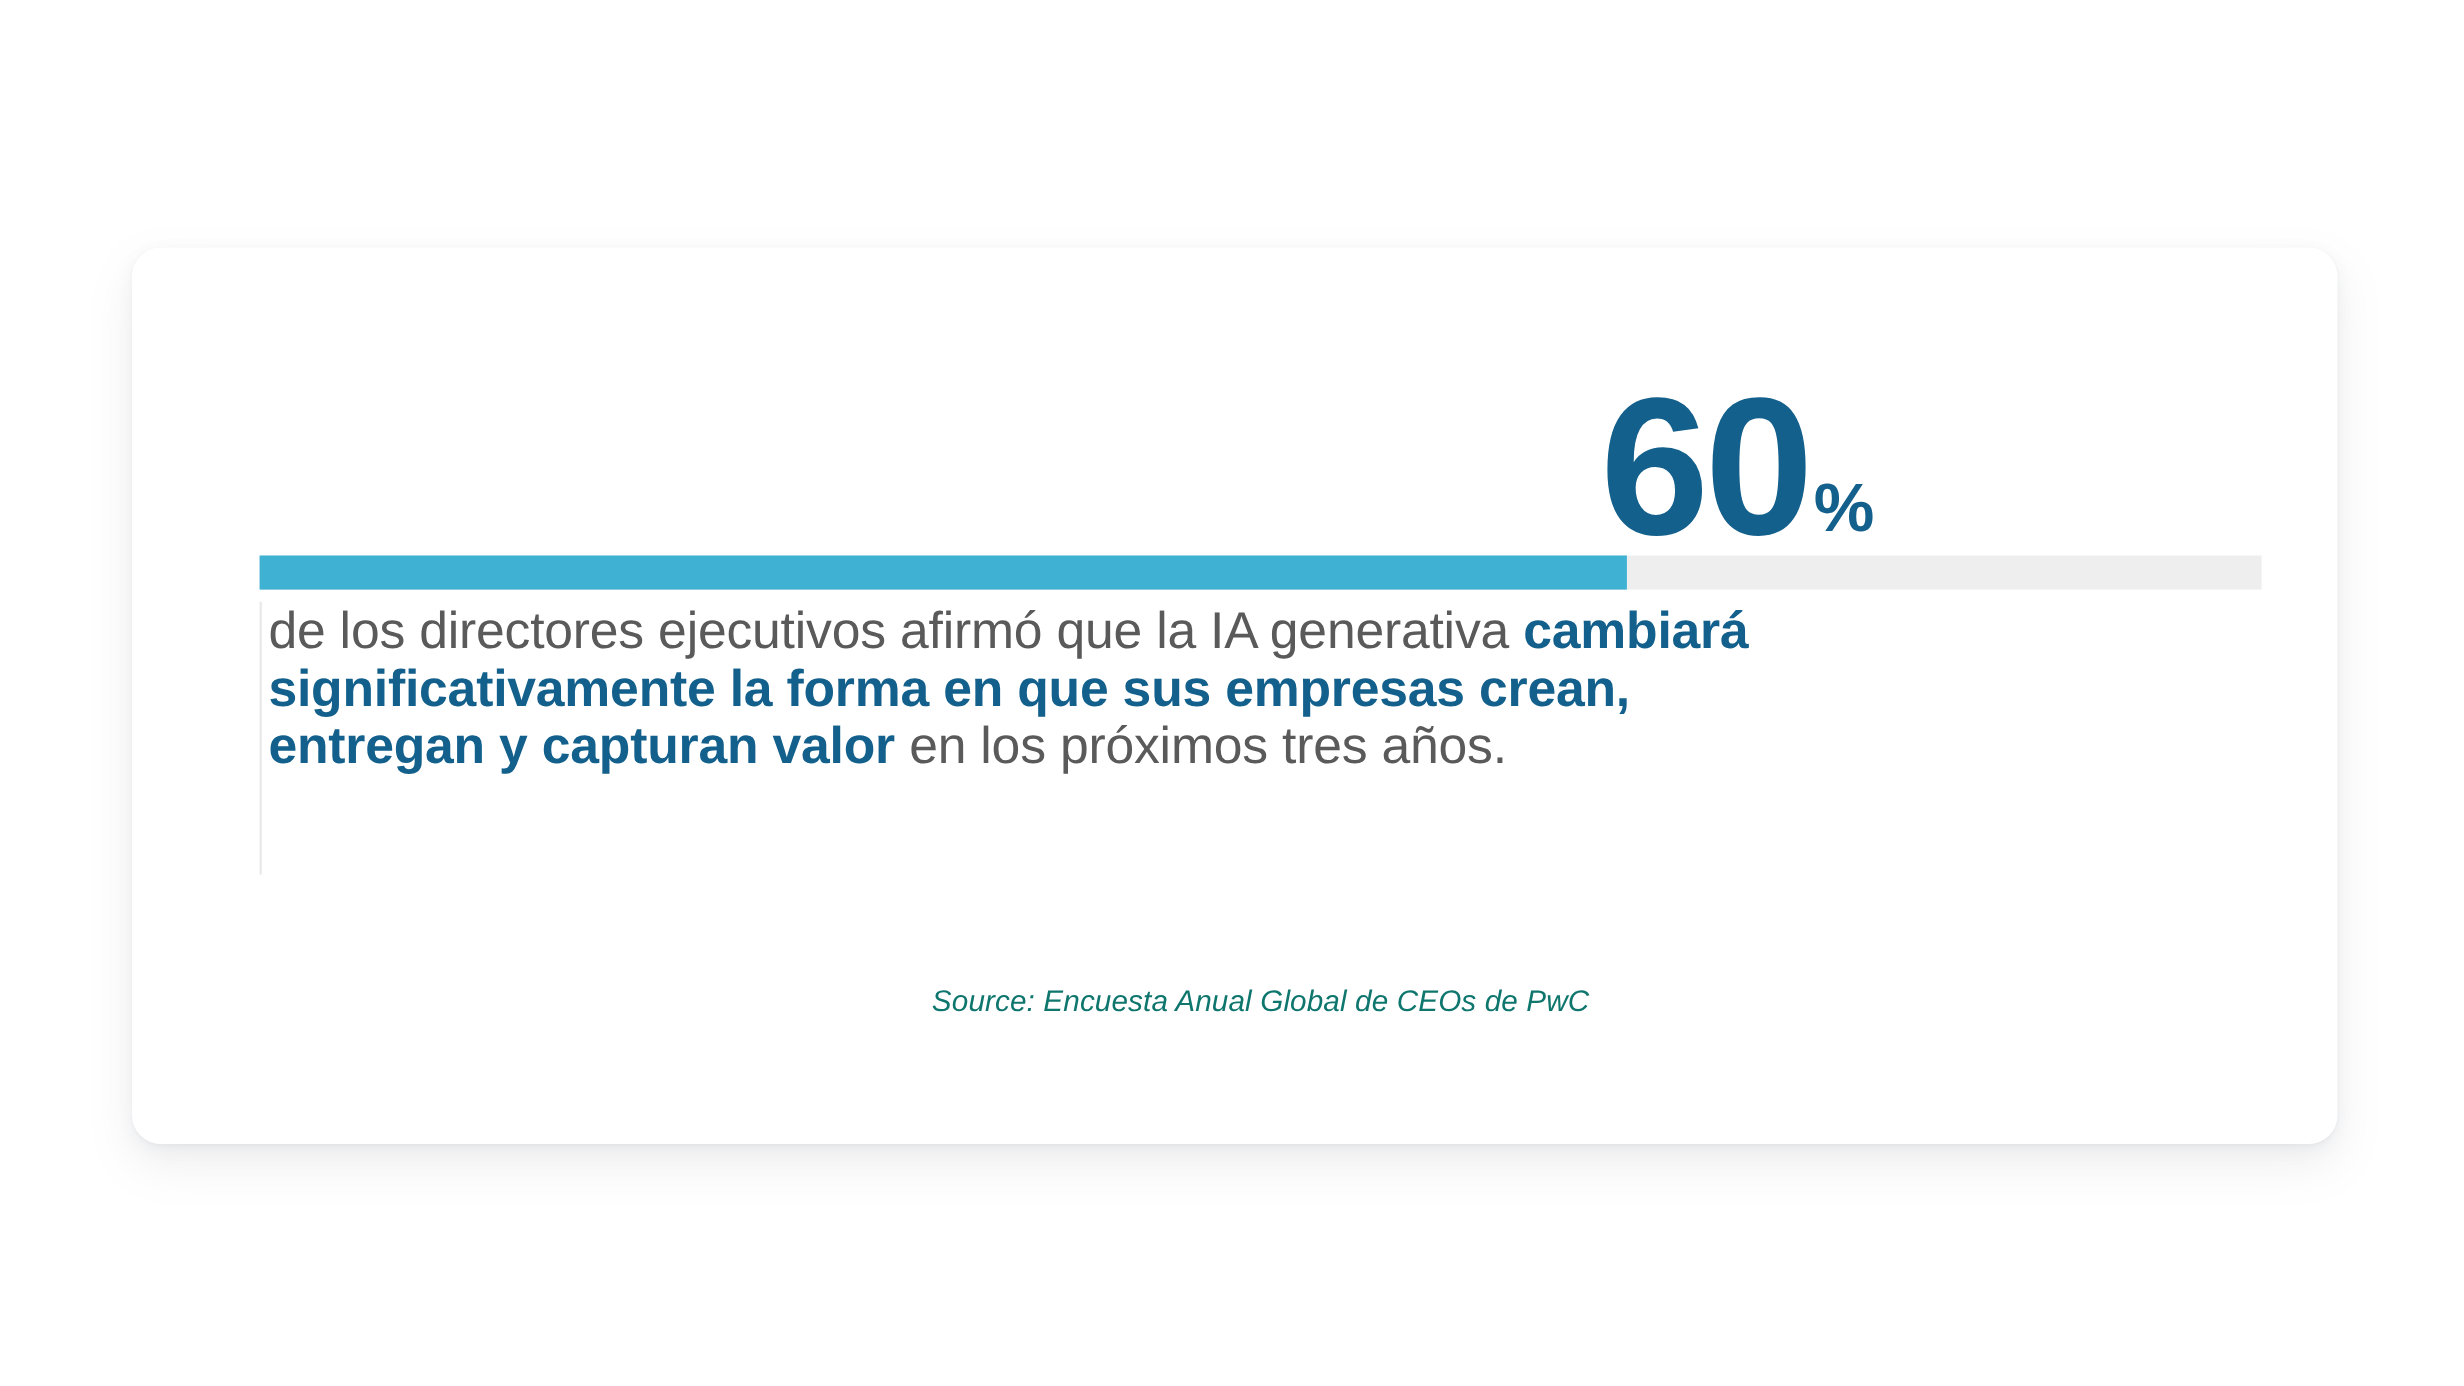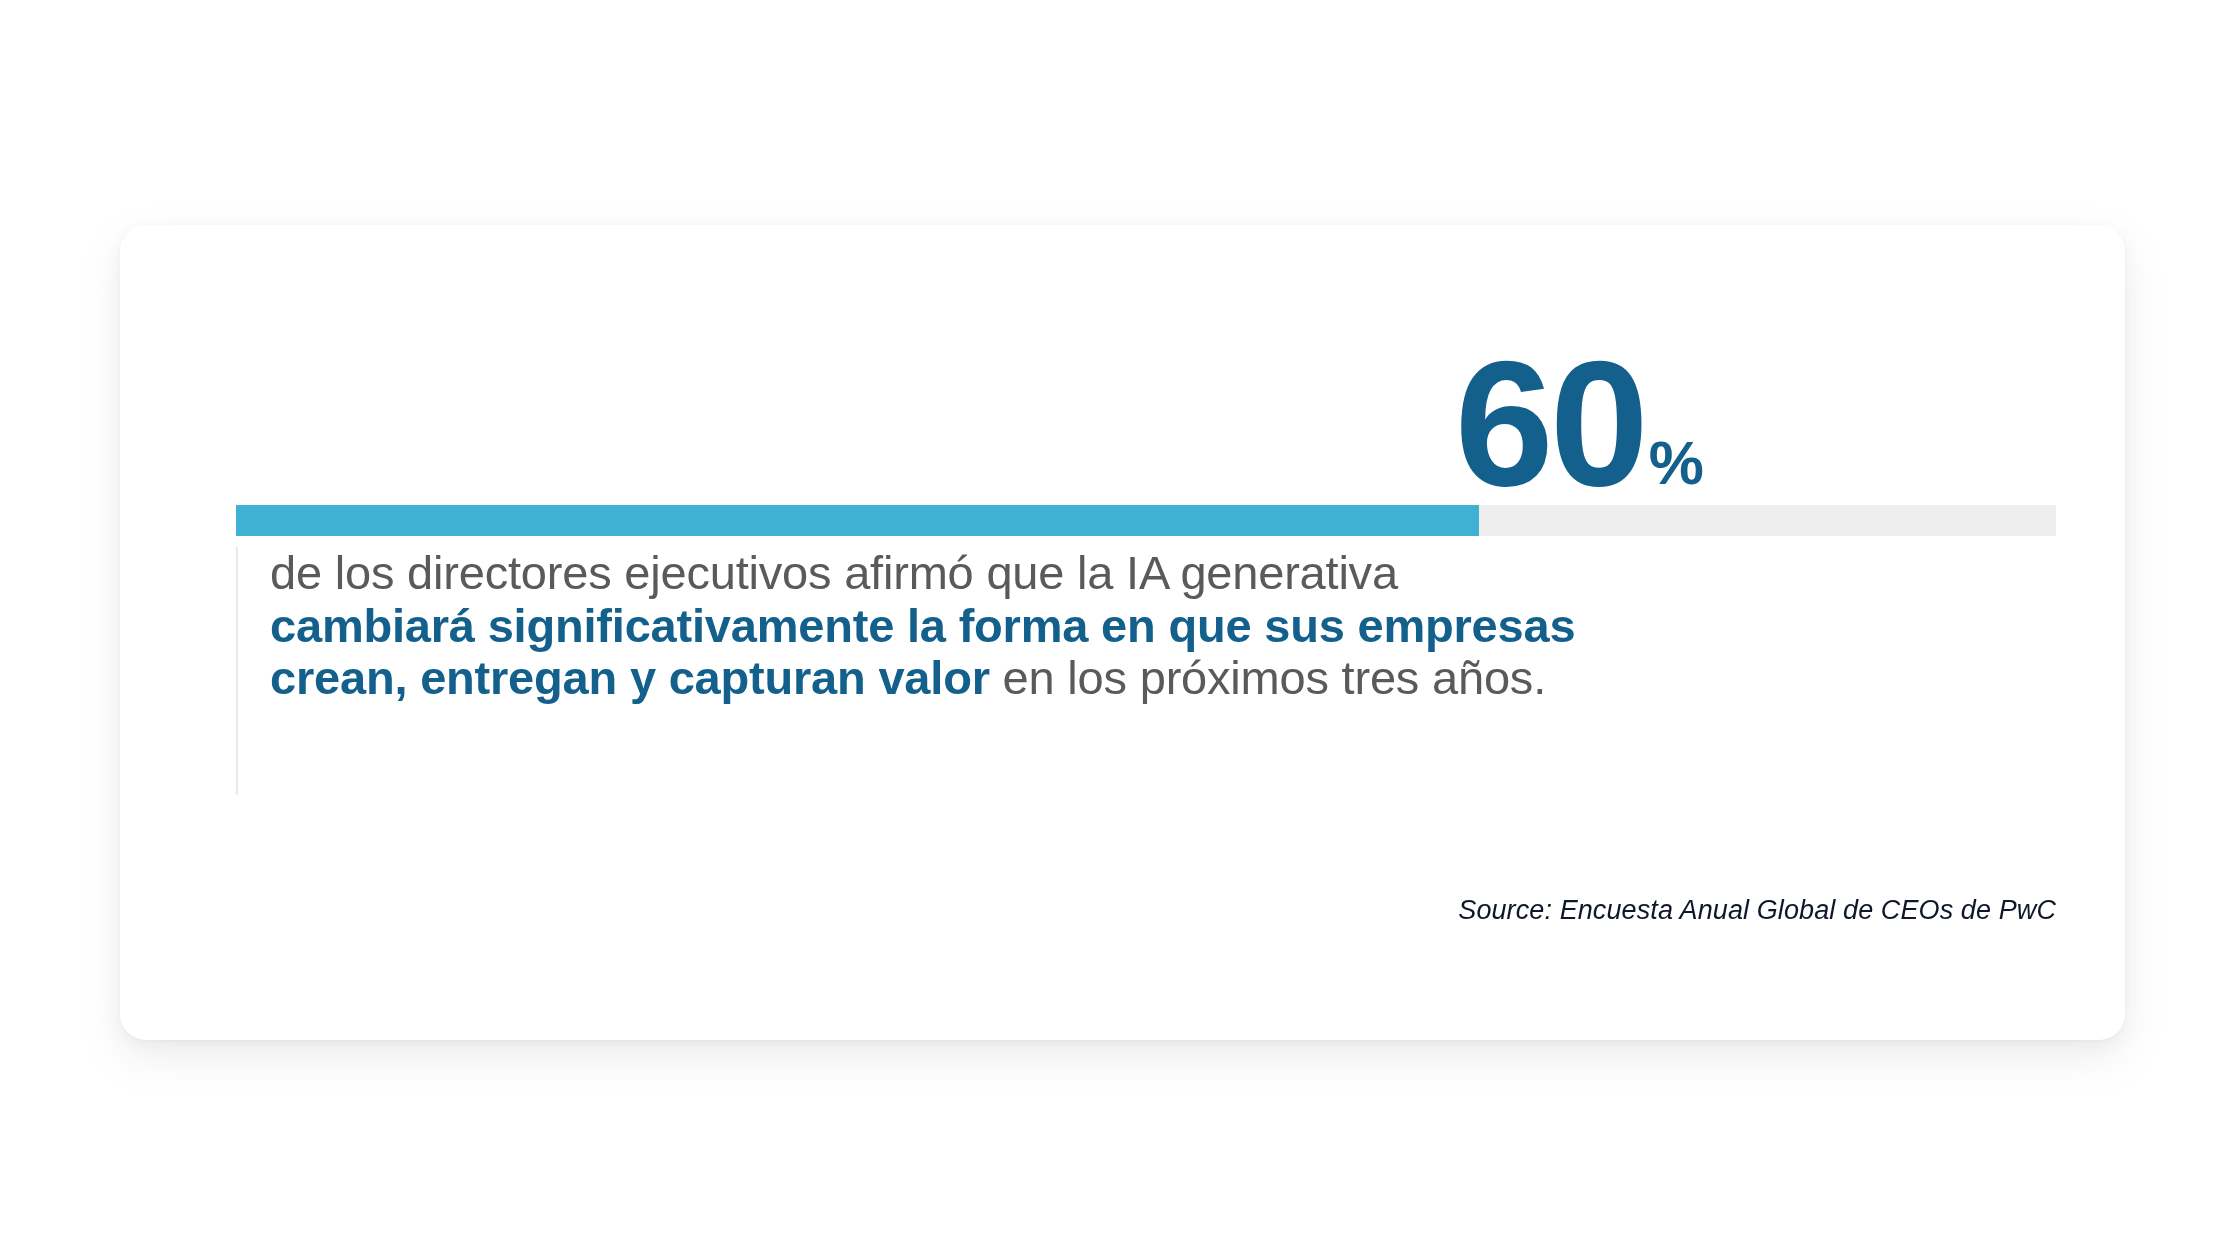--- a/index.html
+++ b/index.html
@@ -86,21 +86,21 @@
     background: #3fb2d4;
   }
 
   
   .body-block {
     position: absolute;
     left: 0;
     top: 322px;
     width: 1360px;
     border-left: 2px solid #e9e9e9;
-    padding-left: 32px;
+    padding-left: 6px;
     box-sizing: border-box;
     min-height: 248px;
   }
   .body-text {
     margin: 0;
     font-size: 47px;
     line-height: 1.12;
     color: #5a5a5a;
     font-weight: 400;
     letter-spacing: -0.2px;
@@ -135,16 +135,16 @@
     </div>
 
     <div class="progress-track" style="background: rgb(238, 238, 238);">
       <div class="progress-fill" id="progress-fill" style="width: 68.3%; background: rgb(63, 178, 212);"></div>
     </div>
 
     <div class="body-block">
       <p class="body-text" style="color: rgb(90, 90, 90);"><span>de los directores ejecutivos afirmó que la IA generativa </span><span class="em" style="color: rgb(19, 96, 140);">cambiará significativamente la forma en que sus empresas crean, entregan y capturan valor</span><span> en los próximos tres años.</span></p>
     </div>
 
-    <div class="source-note" style="color: #0f172a;">Source: Encuesta Anual Global de CEOs de PwC</div>
+    <div class="source-note" style="color: #0f766e; text-align: center;">Source: Encuesta Anual Global de CEOs de PwC</div>
 
   </div>
 </div>
 
 </body></html>

